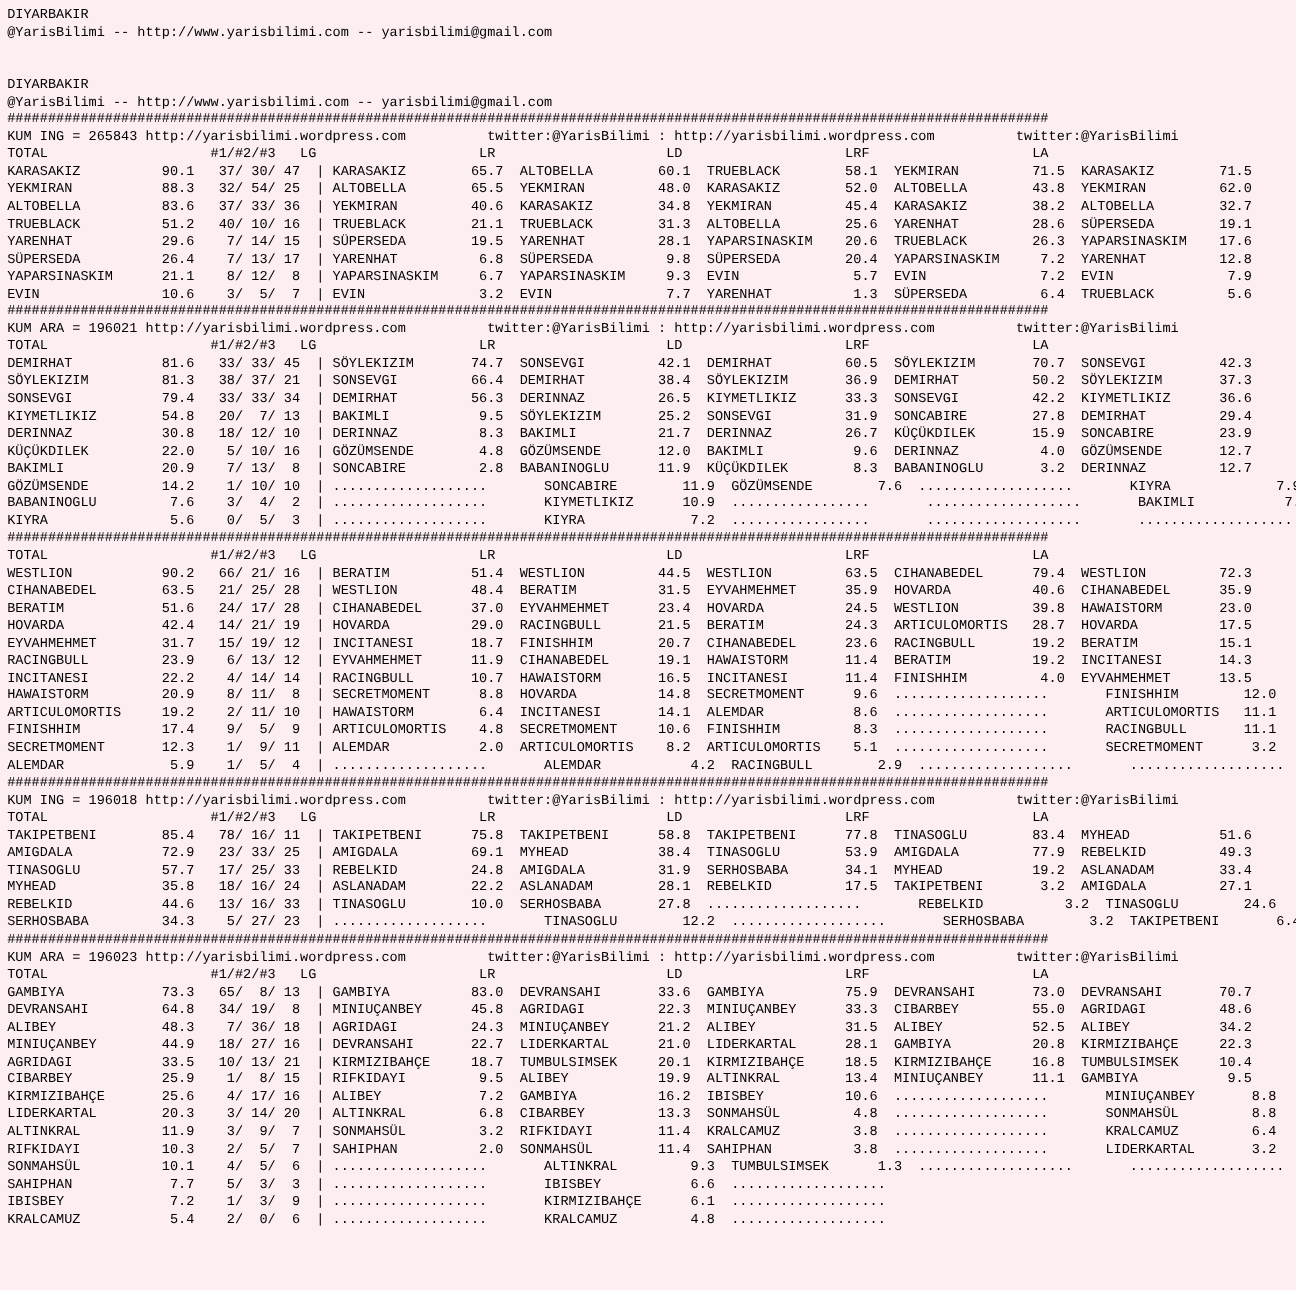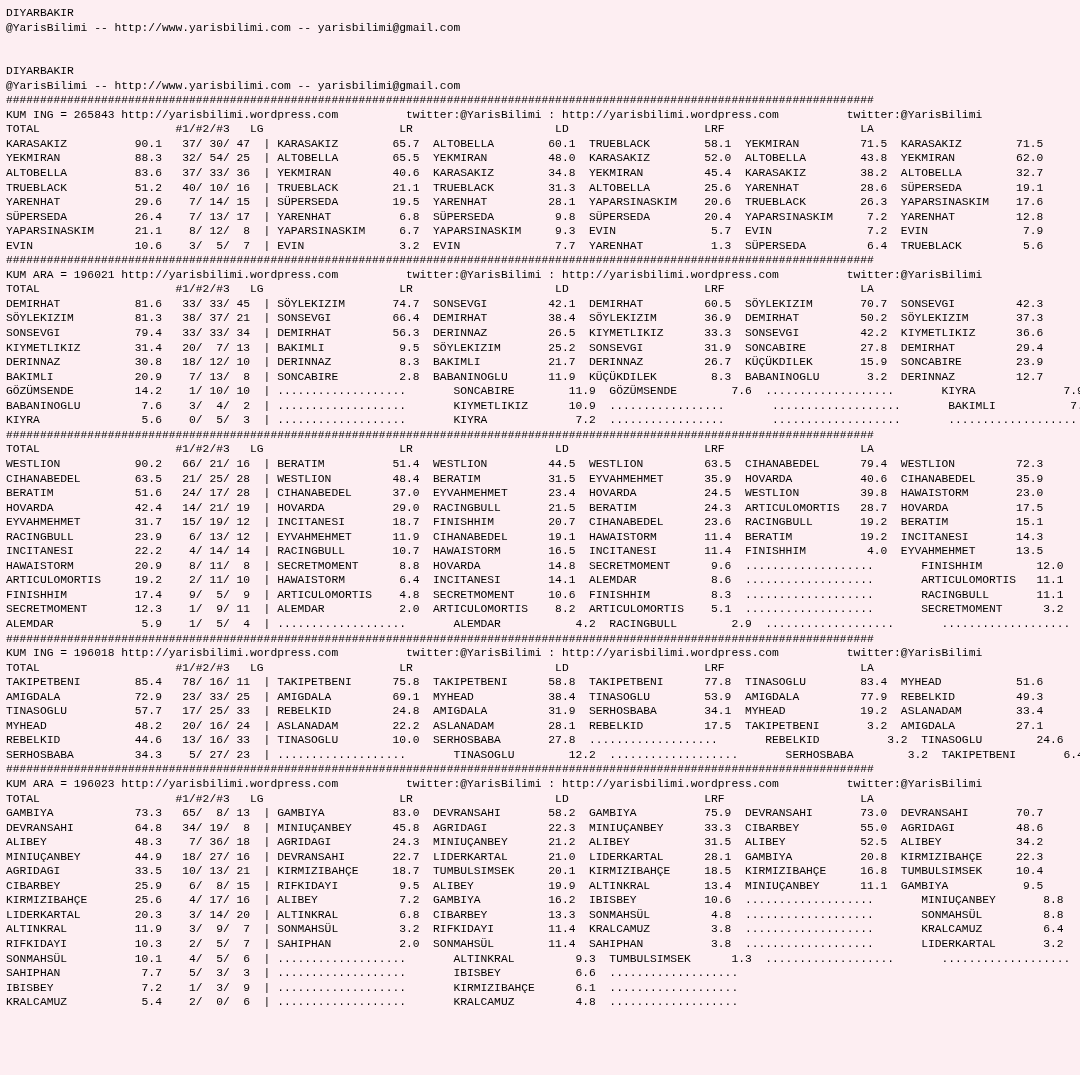--- a/index.html
+++ b/index.html
@@ -58,22 +58,23 @@
     <div class="line">YARENHAT           29.6    7/ 14/ 15  | SÜPERSEDA        19.5  YARENHAT         28.1  YAPARSINASKIM    20.6  TRUEBLACK        26.3  YAPARSINASKIM    17.6</div>
     <div class="line">SÜPERSEDA          26.4    7/ 13/ 17  | YARENHAT          6.8  SÜPERSEDA         9.8  SÜPERSEDA        20.4  YAPARSINASKIM     7.2  YARENHAT         12.8</div>
     <div class="line">YAPARSINASKIM      21.1    8/ 12/  8  | YAPARSINASKIM     6.7  YAPARSINASKIM     9.3  EVIN              5.7  EVIN              7.2  EVIN              7.9</div>
     <div class="line">EVIN               10.6    3/  5/  7  | EVIN              3.2  EVIN              7.7  YARENHAT          1.3  SÜPERSEDA         6.4  TRUEBLACK         5.6</div>
     <div class="hr">################################################################################################################################</div>
     <div class="line">KUM ARA = 196021 http://yarisbilimi.wordpress.com          twitter:@YarisBilimi : http://yarisbilimi.wordpress.com          twitter:@YarisBilimi</div>
     <div class="line">TOTAL                    #1/#2/#3   LG                    LR                     LD                    LRF                    LA</div>
     <div class="line">DEMIRHAT           81.6   33/ 33/ 45  | SÖYLEKIZIM       74.7  SONSEVGI         42.1  DEMIRHAT         60.5  SÖYLEKIZIM       70.7  SONSEVGI         42.3</div>
     <div class="line">SÖYLEKIZIM         81.3   38/ 37/ 21  | SONSEVGI         66.4  DEMIRHAT         38.4  SÖYLEKIZIM       36.9  DEMIRHAT         50.2  SÖYLEKIZIM       37.3</div>
     <div class="line">SONSEVGI           79.4   33/ 33/ 34  | DEMIRHAT         56.3  DERINNAZ         26.5  KIYMETLIKIZ      33.3  SONSEVGI         42.2  KIYMETLIKIZ      36.6</div>
-    <div class="line">KIYMETLIKIZ        31.4   20/  7/ 13  | BAKIMLI           9.5  SÖYLEKIZIM       25.2  SONSEVGI         31.9  SONCABIRE        27.8  DEMIRHAT         29.4</div>
+    <div class="line">KIYMETLIKIZ        54.8   20/  7/ 13  | BAKIMLI           9.5  SÖYLEKIZIM       25.2  SONSEVGI         31.9  SONCABIRE        27.8  DEMIRHAT         29.4</div>
     <div class="line">DERINNAZ           30.8   18/ 12/ 10  | DERINNAZ          8.3  BAKIMLI          21.7  DERINNAZ         26.7  KÜÇÜKDILEK       15.9  SONCABIRE        23.9</div>
+    <div class="line">KÜÇÜKDILEK         22.0    5/ 10/ 16  | GÖZÜMSENDE        4.8  GÖZÜMSENDE       12.0  BAKIMLI           9.6  DERINNAZ          4.0  GÖZÜMSENDE       12.7</div>
     <div class="line">BAKIMLI            20.9    7/ 13/  8  | SONCABIRE         2.8  BABANINOGLU      11.9  KÜÇÜKDILEK        8.3  BABANINOGLU       3.2  DERINNAZ         12.7</div>
     <div class="line">GÖZÜMSENDE         14.2    1/ 10/ 10  | ...................       SONCABIRE        11.9  GÖZÜMSENDE        7.6  ...................       KIYRA             7.9</div>
     <div class="line">BABANINOGLU         7.6    3/  4/  2  | ...................       KIYMETLIKIZ      10.9  .................       ...................       BAKIMLI           7.9</div>
     <div class="line">KIYRA               5.6    0/  5/  3  | ...................       KIYRA             7.2  .................       ...................       ...................     </div>
     <div class="hr">################################################################################################################################</div>
     <div class="line">TOTAL                    #1/#2/#3   LG                    LR                     LD                    LRF                    LA</div>
     <div class="line">WESTLION           90.2   66/ 21/ 16  | BERATIM          51.4  WESTLION         44.5  WESTLION         63.5  CIHANABEDEL      79.4  WESTLION         72.3</div>
     <div class="line">CIHANABEDEL        63.5   21/ 25/ 28  | WESTLION         48.4  BERATIM          31.5  EYVAHMEHMET      35.9  HOVARDA          40.6  CIHANABEDEL      35.9</div>
     <div class="line">BERATIM            51.6   24/ 17/ 28  | CIHANABEDEL      37.0  EYVAHMEHMET      23.4  HOVARDA          24.5  WESTLION         39.8  HAWAISTORM       23.0</div>
     <div class="line">HOVARDA            42.4   14/ 21/ 19  | HOVARDA          29.0  RACINGBULL       21.5  BERATIM          24.3  ARTICULOMORTIS   28.7  HOVARDA          17.5</div>
@@ -84,32 +85,32 @@
     <div class="line">ARTICULOMORTIS     19.2    2/ 11/ 10  | HAWAISTORM        6.4  INCITANESI       14.1  ALEMDAR           8.6  ...................       ARTICULOMORTIS   11.1</div>
     <div class="line">FINISHHIM          17.4    9/  5/  9  | ARTICULOMORTIS    4.8  SECRETMOMENT     10.6  FINISHHIM         8.3  ...................       RACINGBULL       11.1</div>
     <div class="line">SECRETMOMENT       12.3    1/  9/ 11  | ALEMDAR           2.0  ARTICULOMORTIS    8.2  ARTICULOMORTIS    5.1  ...................       SECRETMOMENT      3.2</div>
     <div class="line">ALEMDAR             5.9    1/  5/  4  | ...................       ALEMDAR           4.2  RACINGBULL        2.9  ...................       ...................     </div>
     <div class="hr">################################################################################################################################</div>
     <div class="line">KUM ING = 196018 http://yarisbilimi.wordpress.com          twitter:@YarisBilimi : http://yarisbilimi.wordpress.com          twitter:@YarisBilimi</div>
     <div class="line">TOTAL                    #1/#2/#3   LG                    LR                     LD                    LRF                    LA</div>
     <div class="line">TAKIPETBENI        85.4   78/ 16/ 11  | TAKIPETBENI      75.8  TAKIPETBENI      58.8  TAKIPETBENI      77.8  TINASOGLU        83.4  MYHEAD           51.6</div>
     <div class="line">AMIGDALA           72.9   23/ 33/ 25  | AMIGDALA         69.1  MYHEAD           38.4  TINASOGLU        53.9  AMIGDALA         77.9  REBELKID         49.3</div>
     <div class="line">TINASOGLU          57.7   17/ 25/ 33  | REBELKID         24.8  AMIGDALA         31.9  SERHOSBABA       34.1  MYHEAD           19.2  ASLANADAM        33.4</div>
-    <div class="line">MYHEAD             48.2   20/ 16/ 24  | ASLANADAM        22.2  ASLANADAM        28.1  REBELKID         17.5  TAKIPETBENI       3.2  AMIGDALA         27.1</div>
+    <div class="line">MYHEAD             35.8   18/ 16/ 24  | ASLANADAM        22.2  ASLANADAM        28.1  REBELKID         17.5  TAKIPETBENI       3.2  AMIGDALA         27.1</div>
     <div class="line">REBELKID           44.6   13/ 16/ 33  | TINASOGLU        10.0  SERHOSBABA       27.8  ...................       REBELKID          3.2  TINASOGLU        24.6</div>
     <div class="line">SERHOSBABA         34.3    5/ 27/ 23  | ...................       TINASOGLU        12.2  ...................       SERHOSBABA        3.2  TAKIPETBENI       6.4</div>
     <div class="hr">################################################################################################################################</div>
     <div class="line">KUM ARA = 196023 http://yarisbilimi.wordpress.com          twitter:@YarisBilimi : http://yarisbilimi.wordpress.com          twitter:@YarisBilimi</div>
     <div class="line">TOTAL                    #1/#2/#3   LG                    LR                     LD                    LRF                    LA</div>
-    <div class="line">GAMBIYA            73.3   65/  8/ 13  | GAMBIYA          83.0  DEVRANSAHI       58.2  GAMBIYA          75.9  DEVRANSAHI       73.0  DEVRANSAHI       70.7</div>
+    <div class="line">GAMBIYA            73.3   65/  8/ 13  | GAMBIYA          83.0  DEVRANSAHI       33.6  GAMBIYA          75.9  DEVRANSAHI       73.0  DEVRANSAHI       70.7</div>
     <div class="line">DEVRANSAHI         64.8   34/ 19/  8  | MINIUÇANBEY      45.8  AGRIDAGI         22.3  MINIUÇANBEY      33.3  CIBARBEY         55.0  AGRIDAGI         48.6</div>
     <div class="line">ALIBEY             48.3    7/ 36/ 18  | AGRIDAGI         24.3  MINIUÇANBEY      21.2  ALIBEY           31.5  ALIBEY           52.5  ALIBEY           34.2</div>
     <div class="line">MINIUÇANBEY        44.9   18/ 27/ 16  | DEVRANSAHI       22.7  LIDERKARTAL      21.0  LIDERKARTAL      28.1  GAMBIYA          20.8  KIRMIZIBAHÇE     22.3</div>
     <div class="line">AGRIDAGI           33.5   10/ 13/ 21  | KIRMIZIBAHÇE     18.7  TUMBULSIMSEK     20.1  KIRMIZIBAHÇE     18.5  KIRMIZIBAHÇE     16.8  TUMBULSIMSEK     10.4</div>
-    <div class="line">CIBARBEY           25.9    6/  8/ 15  | RIFKIDAYI         9.5  ALIBEY           19.9  ALTINKRAL        13.4  MINIUÇANBEY      11.1  GAMBIYA           9.5</div>
+    <div class="line">CIBARBEY           25.9    1/  8/ 15  | RIFKIDAYI         9.5  ALIBEY           19.9  ALTINKRAL        13.4  MINIUÇANBEY      11.1  GAMBIYA           9.5</div>
     <div class="line">KIRMIZIBAHÇE       25.6    4/ 17/ 16  | ALIBEY            7.2  GAMBIYA          16.2  IBISBEY          10.6  ...................       MINIUÇANBEY       8.8</div>
     <div class="line">LIDERKARTAL        20.3    3/ 14/ 20  | ALTINKRAL         6.8  CIBARBEY         13.3  SONMAHSÜL         4.8  ...................       SONMAHSÜL         8.8</div>
     <div class="line">ALTINKRAL          11.9    3/  9/  7  | SONMAHSÜL         3.2  RIFKIDAYI        11.4  KRALCAMUZ         3.8  ...................       KRALCAMUZ         6.4</div>
     <div class="line">RIFKIDAYI          10.3    2/  5/  7  | SAHIPHAN          2.0  SONMAHSÜL        11.4  SAHIPHAN          3.8  ...................       LIDERKARTAL       3.2</div>
     <div class="line">SONMAHSÜL          10.1    4/  5/  6  | ...................       ALTINKRAL         9.3  TUMBULSIMSEK      1.3  ...................       ...................     </div>
     <div class="line">SAHIPHAN            7.7    5/  3/  3  | ...................       IBISBEY           6.6  ...................                                                   </div>
     <div class="line">IBISBEY             7.2    1/  3/  9  | ...................       KIRMIZIBAHÇE      6.1  ...................                                                   </div>
     <div class="line">KRALCAMUZ           5.4    2/  0/  6  | ...................       KRALCAMUZ         4.8  ...................                                                   </div>
   </div>
 

